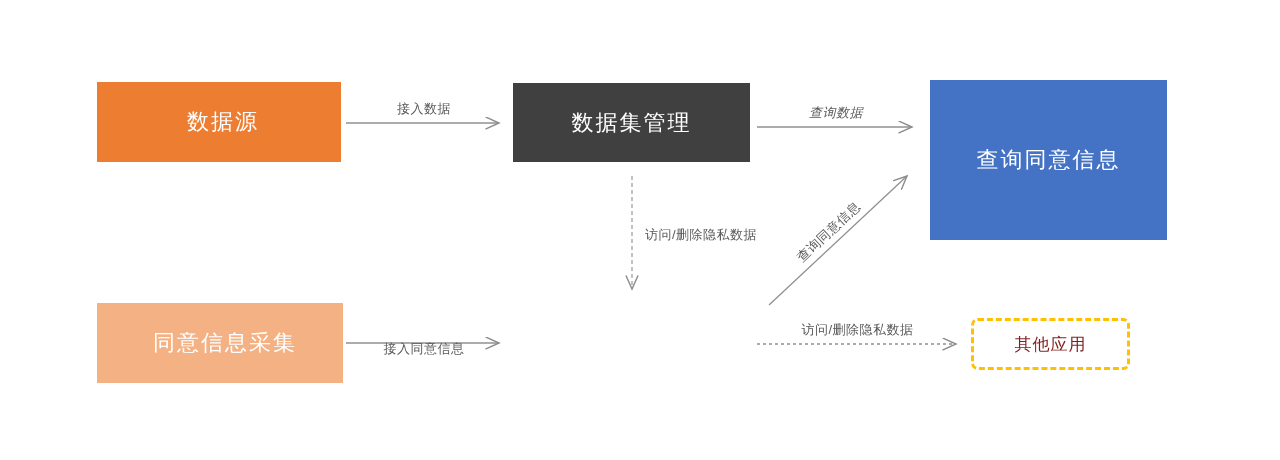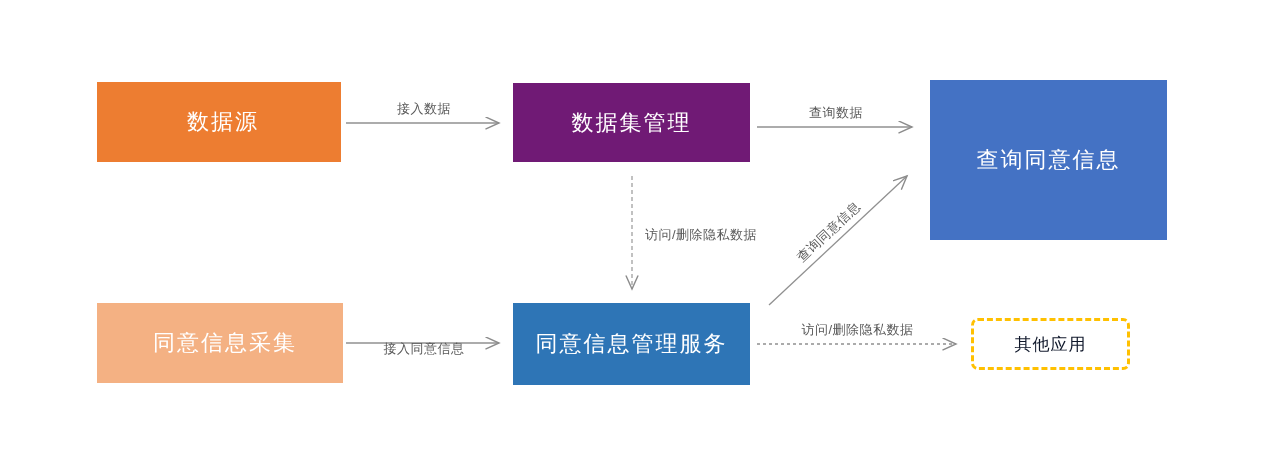--- a/index.html
+++ b/index.html
@@ -21,42 +21,42 @@
     position: absolute;
     display: flex;
     align-items: center;
     justify-content: center;
     color: #ffffff;
     font-size: 22px;
     letter-spacing: 2px;
     text-align: center;
   }
   #node-data-source              { left: 97px;  top: 82px;  width: 236px; height: 80px;  background: #ED7D31; padding-left: 8px; }
-  #node-dataset-management       { left: 513px; top: 83px;  width: 237px; height: 79px;  background: #701a75; }
+  #node-dataset-management       { left: 513px; top: 83px;  width: 237px; height: 79px;  background: #404040; }
   #node-data-application-system  { left: 930px; top: 80px;  width: 237px; height: 160px; background: #4472C4; }
   #node-consent-collection       { left: 97px;  top: 303px; width: 236px; height: 80px;  background: #F4B183; padding-left: 10px; }
   #node-consent-management-service { left: 513px; top: 303px; width: 237px; height: 82px; background: #2E75B6; }
   #node-other-applications {
     left: 971px; top: 318px; width: 153px; height: 46px;
     background: #ffffff;
     border: 3px dashed #FFC000;
     border-radius: 7px;
-    color: #0f172a;
+    color: #7f1d1d;
     font-size: 17px;
     letter-spacing: 1px;
   }
   .edge-label {
     position: absolute;
     font-size: 13px;
     color: #595959;
     white-space: nowrap;
     letter-spacing: 0.5px;
   }
   #label-ingest-data            { left: 346px; top: 100px; width: 156px; text-align: center; }
-  #label-query-data             { left: 757px; top: 104px; width: 158px; text-align: center; }
+  #label-query-data             { left: 757px; top: 104px; width: 158px; text-align: center; font-style: italic; }
   #label-access-delete-vertical { left: 645px; top: 226px; }
   #label-ingest-consent         { left: 346px; top: 320px; width: 156px; text-align: center; margin-top: 20px; }
   #label-query-consent {
     left: 748px; top: 223px; width: 162px; text-align: center;
     transform: rotate(-43deg);
   }
   #label-access-delete-horizontal { left: 757px; top: 321px; width: 201px; text-align: center; }
 </style>
 </head>
 <body>
@@ -86,23 +86,20 @@
   </div>
 
   <div class="node" id="node-data-application-system">
     <span>查询同意信息</span>
   </div>
 
   <div class="node" id="node-consent-collection">
     <span>同意信息采集</span>
   </div>
 
-  <div class="node" id="node-consent-management-service">
-    <span>同意信息管理服务</span>
-  </div>
 
   <div class="node" id="node-other-applications">
     <span>其他应用</span>
   </div>
 
   <div class="edge-label" id="label-ingest-data">接入数据</div>
 
   <div class="edge-label" id="label-query-data">查询数据</div>
 
   <div class="edge-label" id="label-access-delete-vertical">访问/删除隐私数据</div>

